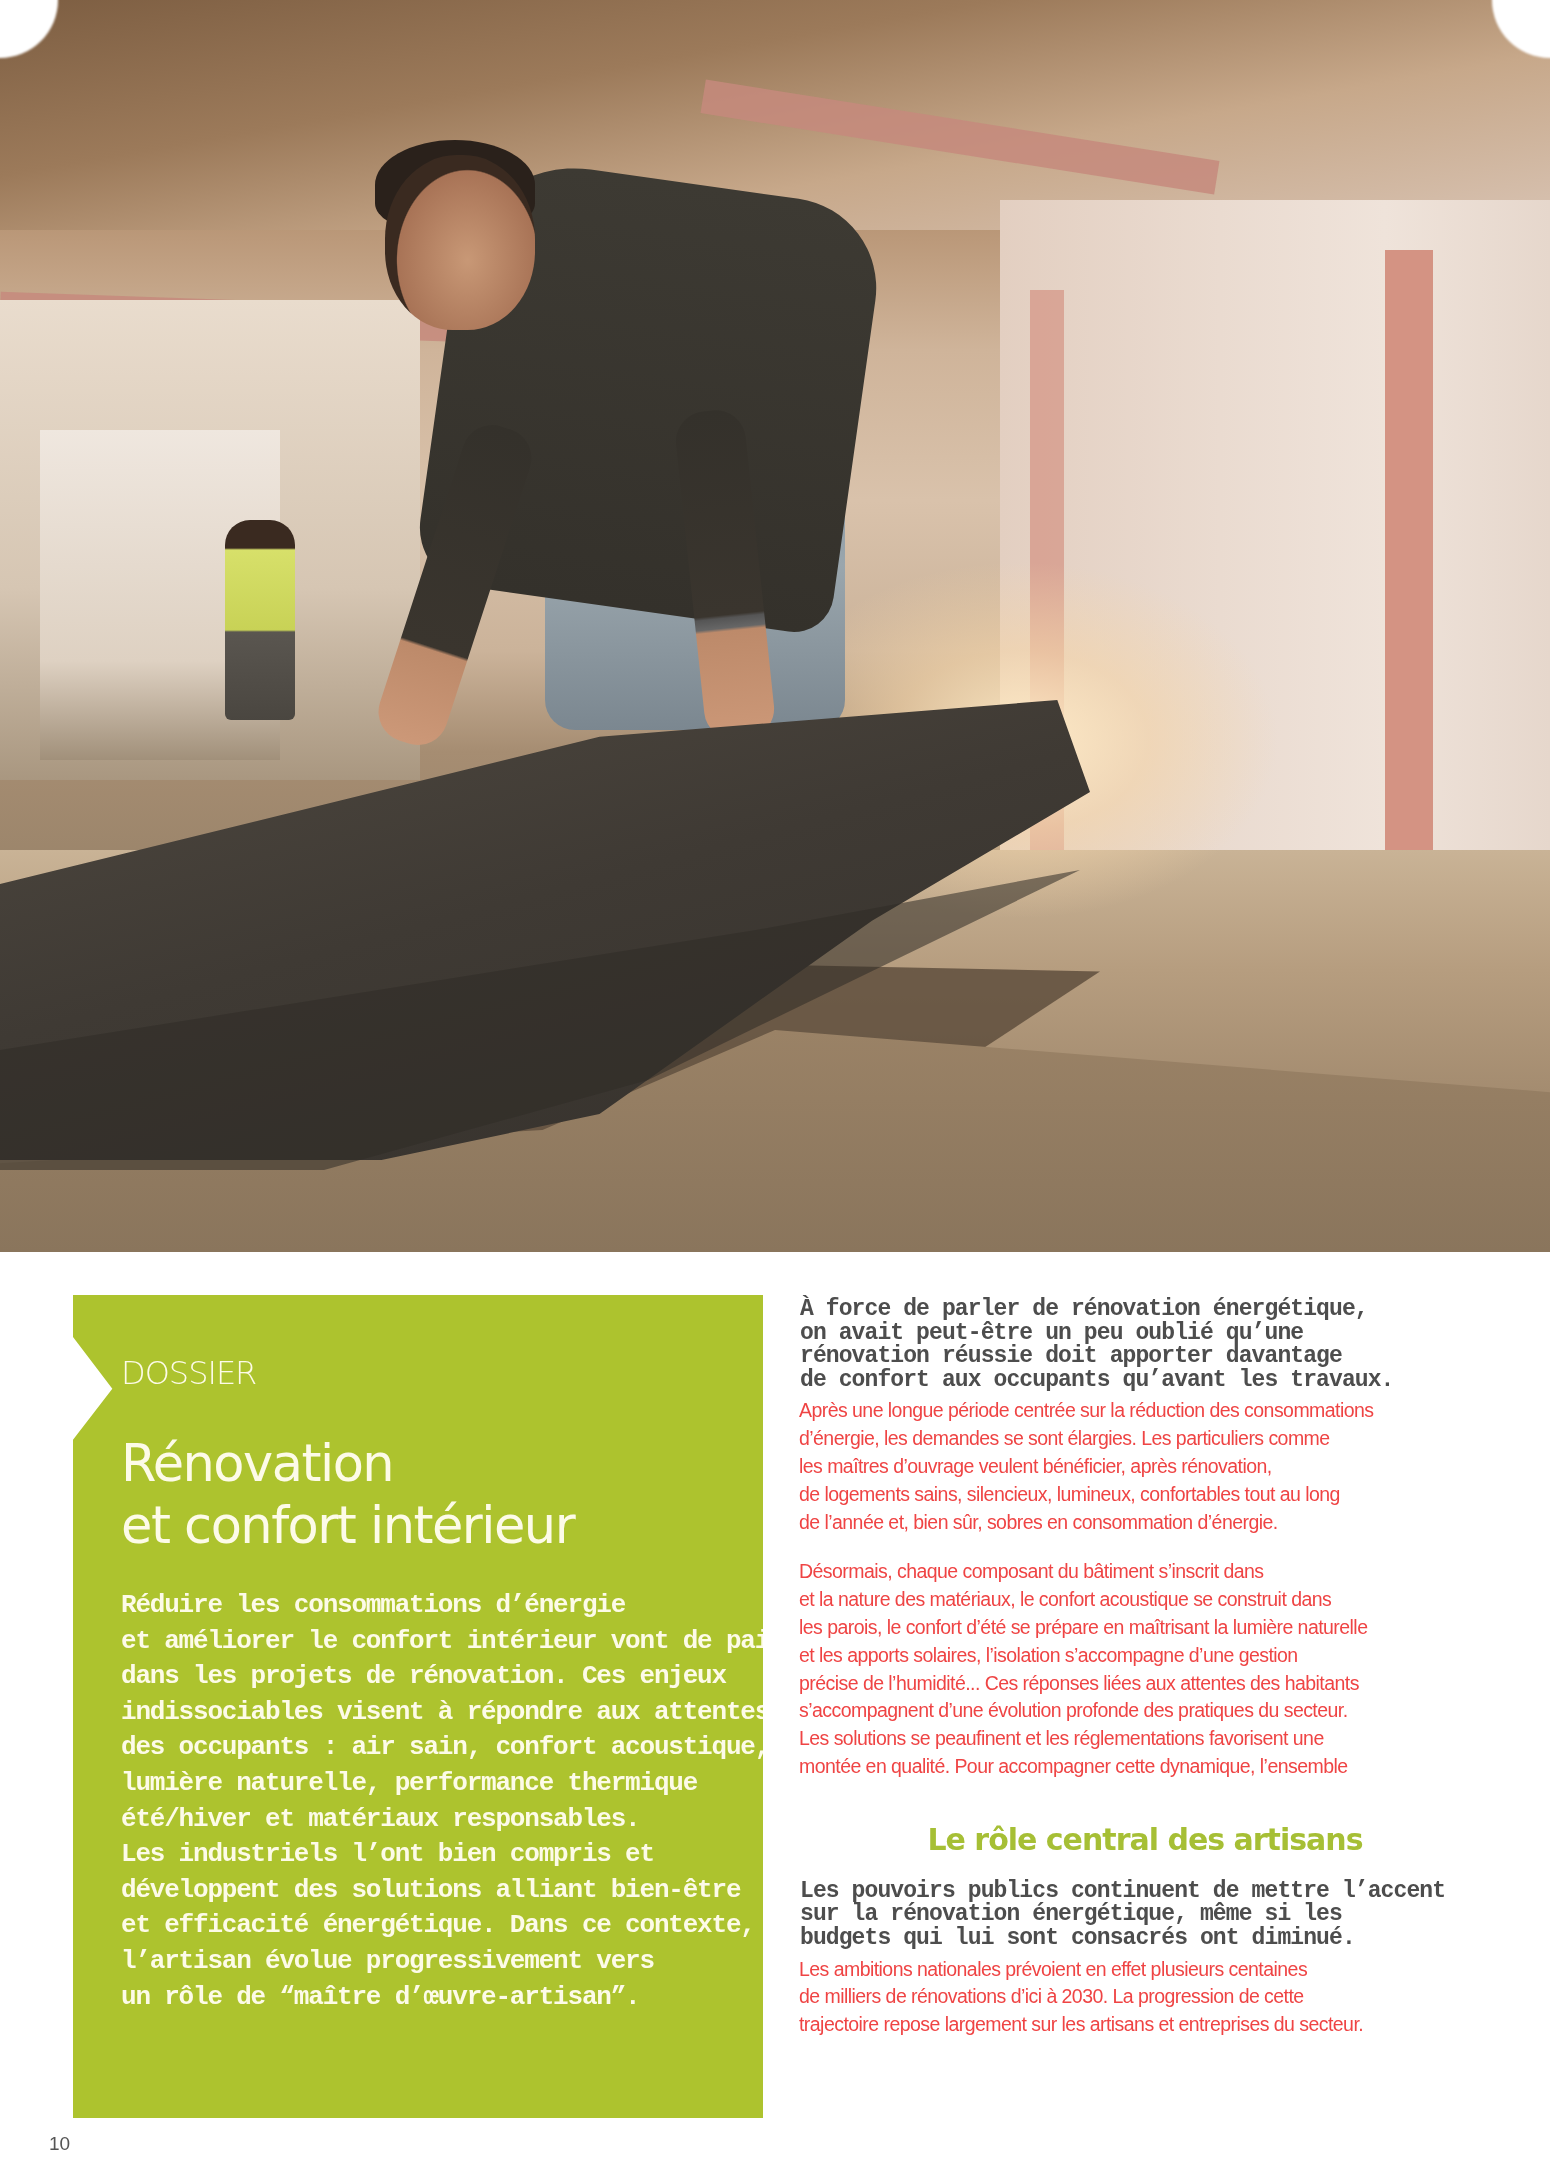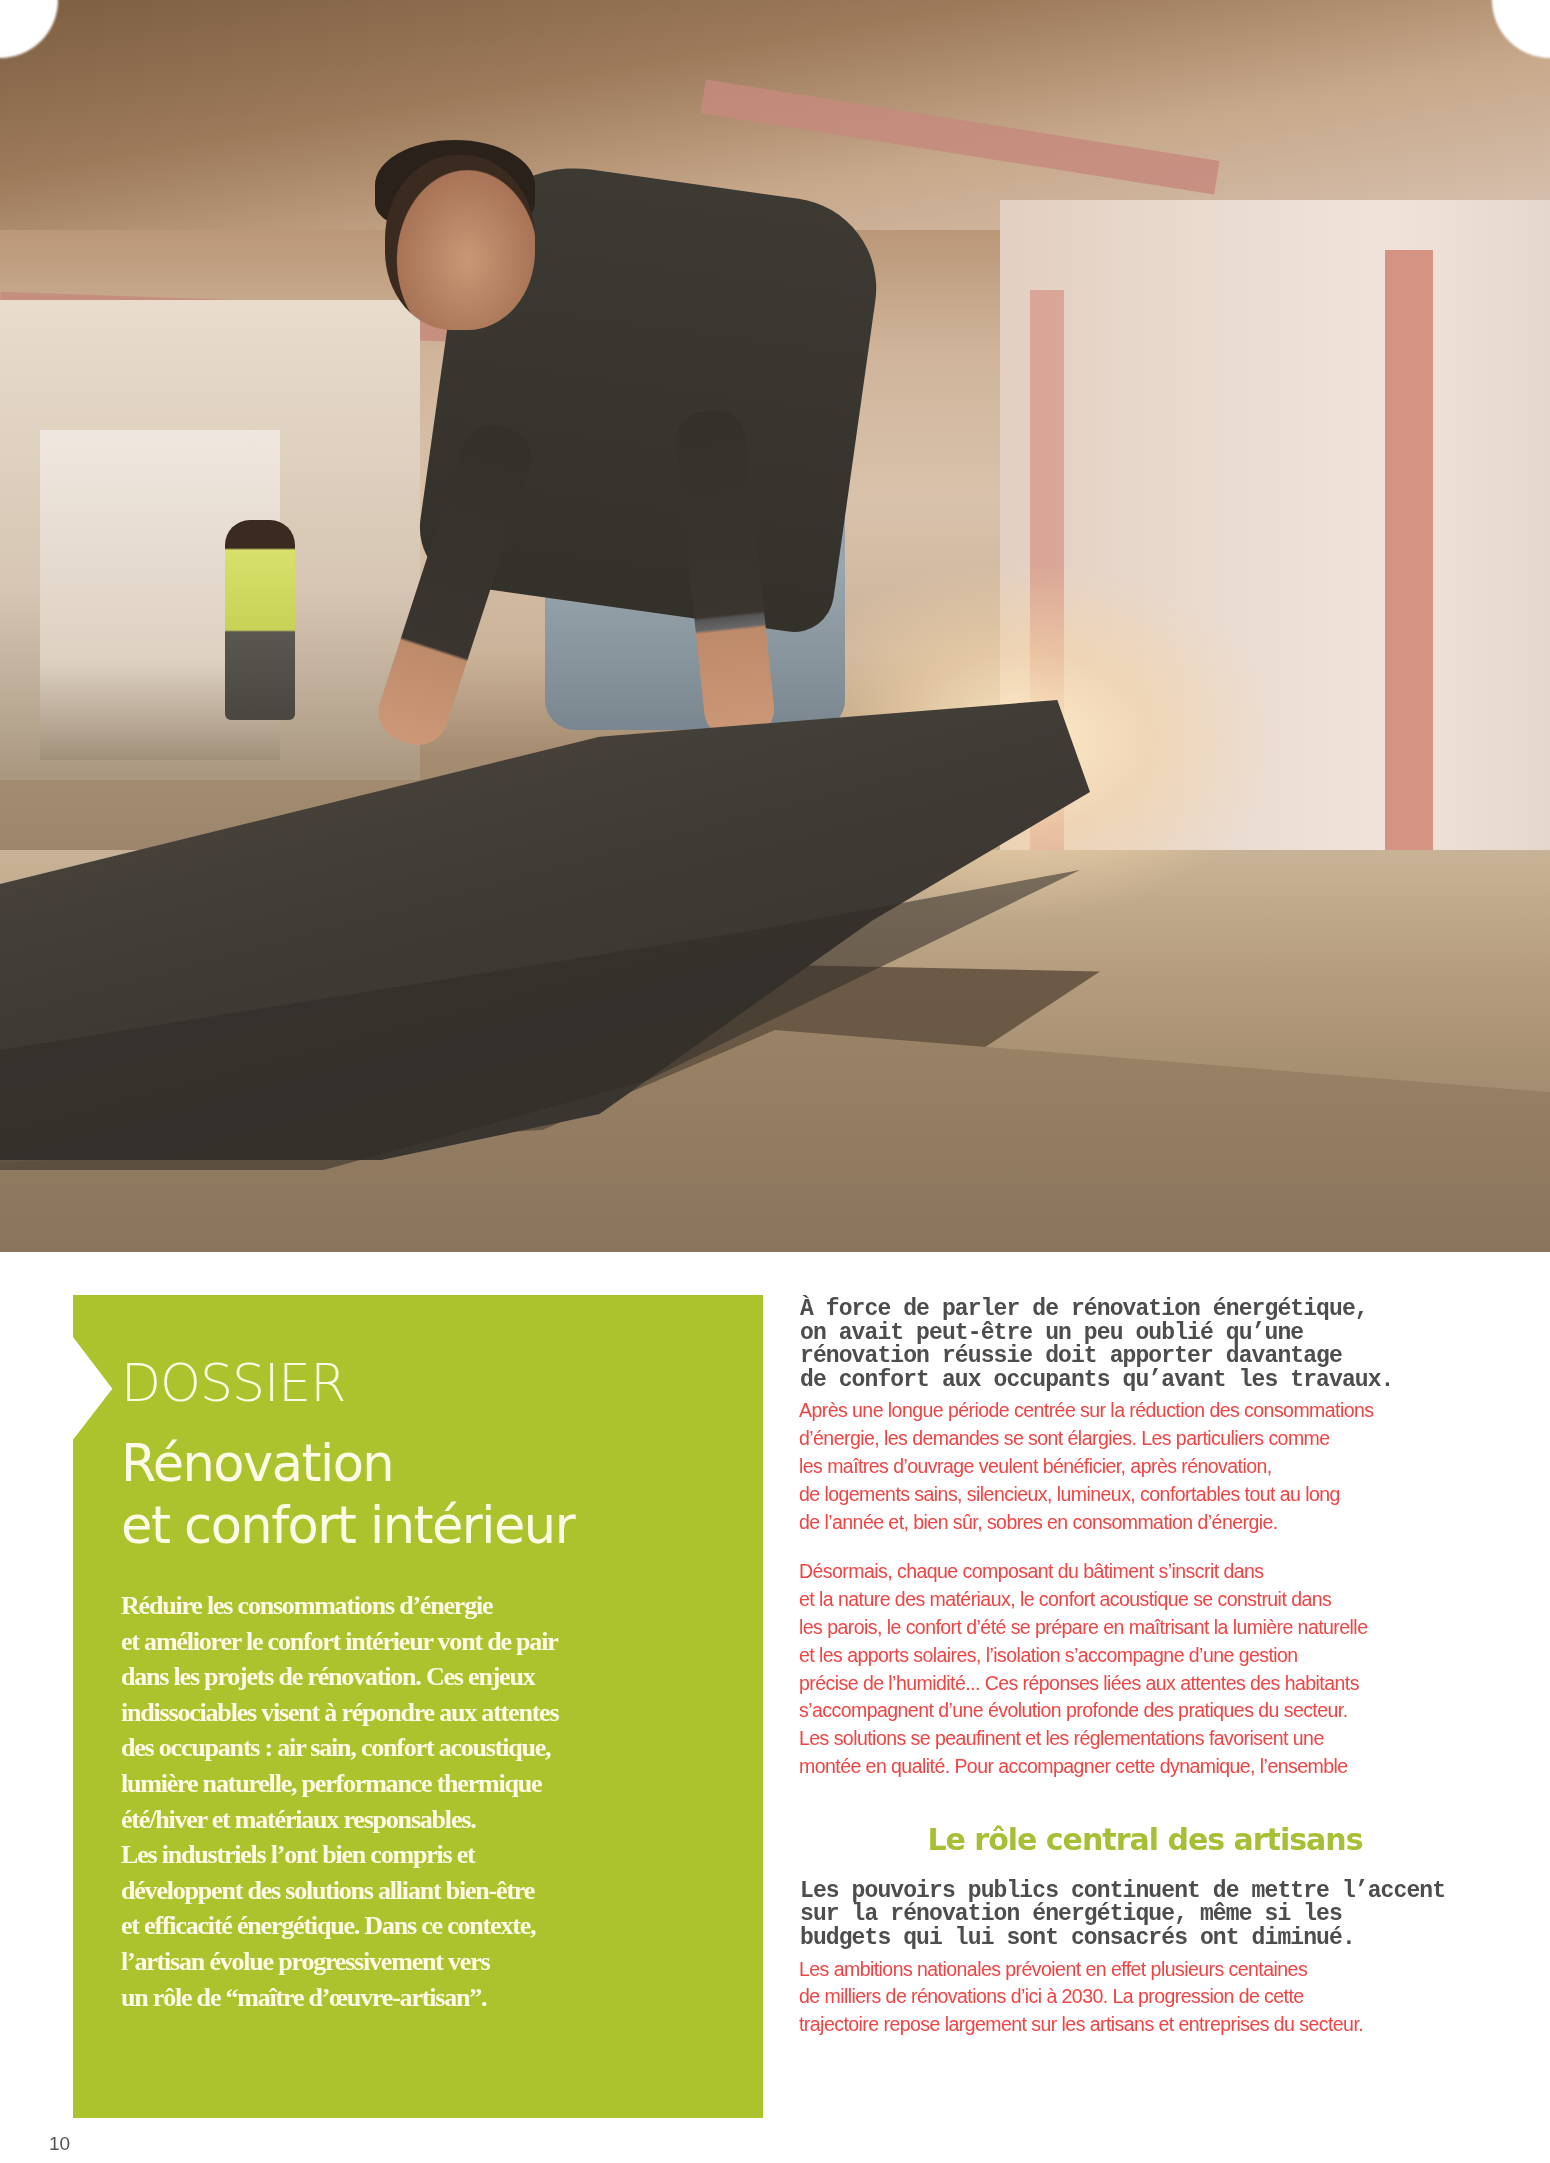--- a/index.html
+++ b/index.html
@@ -109,33 +109,33 @@
     
     .dossier-box {
       position: absolute; left: 73px; top: 1295px; width: 690px; height: 823px;
       background: #adc32e;
       clip-path: polygon(0 0, 100% 0, 100% 100%, 0 100%, 0 17.6%, 5.7% 11.4%, 0 5.1%);
       color: #fdfbe8;
     }
     .kicker {
       position: absolute; left: 48px; top: 62px;
       font-family: "DejaVu Sans", sans-serif; font-weight: 300;
-      font-size: 52px; letter-spacing: -1px; line-height: 1;
+      font-size: 32px; letter-spacing: -1px; line-height: 1;
       color: #fdfbe8;
     }
     .box-title {
       position: absolute; left: 48px; top: 138px; width: 620px;
       font-family: "DejaVu Sans", sans-serif; font-weight: normal;
       font-size: 51px; line-height: 62px; letter-spacing: -1.5px;
       color: #fdfbe8;
     }
     .box-title span { display: block; }
     .box-intro {
       position: absolute; left: 48px; top: 293px; width: 640px;
-      font-family: Liberation Serif, serif; font-weight: bold;
+      font-family: Liberation Mono, monospace; font-weight: bold;
       font-size: 26px; line-height: 35.6px; letter-spacing: -1.2px;
       color: #fdfbe8;
     }
     .box-intro span { display: block; white-space: nowrap; }
     
     .right-col {
       position: absolute; left: 795px; top: 1293px; width: 700px; color: #4a4a4a;
     }
     .lead {
       font-family: Liberation Mono, monospace; font-weight: bold;

